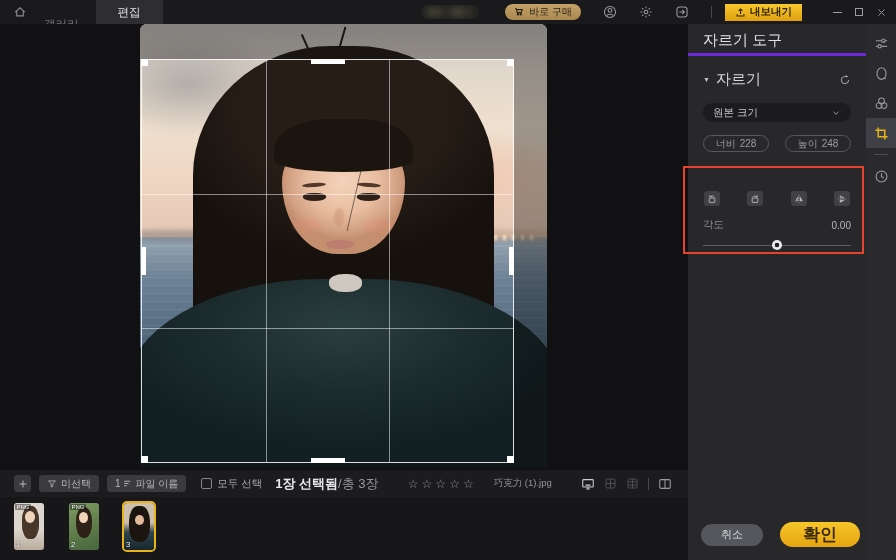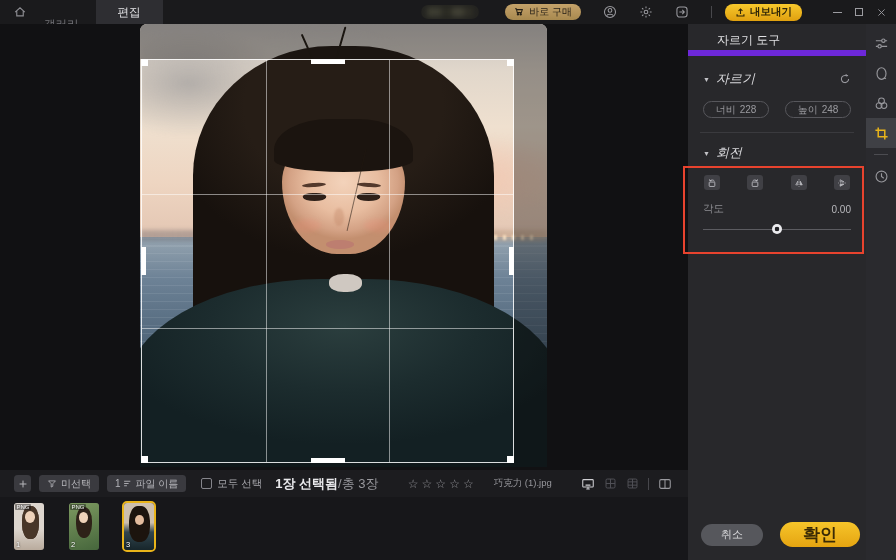--- a/index.html
+++ b/index.html
@@ -11,21 +11,21 @@
   .topbar { height:24px; background:#1a1a1c; display:flex; align-items:center; }
   .home-btn { margin-left:13px; color:#8d8d92; display:flex; }
   .tab { font-size:11.5px; color:#737378; padding:12px 17px; height:24px; line-height:24px; }
   .tab.active { background:#2e2e32; color:#e6e6e9; padding:0 22px; }
   .topbar-right { margin-left:auto; display:flex; align-items:center; height:24px; }
   .blur-pill { width:58px; height:14px; border-radius:7px; background:#232320; overflow:hidden; position:relative; margin-right:26px; }
   .blur-pill i { position:absolute; inset:2px 6px; background:linear-gradient(90deg,#3c3c31 0 30%,#2c2c24 30% 55%,#403f33 55% 80%,#2f2e26 80%); filter:blur(2.5px); }
   .buy-pill { height:16px; border-radius:8px; background:linear-gradient(180deg,#c4a26a,#a8894f); color:#262017; font-size:10px; display:flex; align-items:center; gap:4px; padding:0 9px; border:none; margin-right:22px; }
   .tb-icon { color:#9a9a9f; display:flex; margin-right:22px; }
   .tb-sep { width:1px; height:12px; background:#48484c; margin-right:13px; }
-  .export-pill { height:17px; border-radius:8px; background:linear-gradient(180deg,#f7c82c,#e0a00f); color:#2e2407; font-size:10.5px; font-weight:bold; display:flex; align-items:center; gap:4px; padding:0 10px; border:none; margin-right:24px; }
+  .export-pill { height:17px; border-radius:0; background:linear-gradient(180deg,#f7c82c,#e0a00f); color:#2e2407; font-size:10.5px; font-weight:bold; display:flex; align-items:center; gap:4px; padding:0 10px; border:none; margin-right:24px; }
   .win-btn { width:22px; height:24px; display:flex; align-items:center; justify-content:center; color:#9c9ca1; }
   .win-min i { width:9px; border-top:1px solid #9c9ca1; display:block; }
   .win-max i { width:8px; height:8px; border:1px solid #9c9ca1; display:block; }
   .win-close { margin-right:4px; }
 
   
   .main { display:flex; height:536px; }
   .left-col { width:688px; display:flex; flex-direction:column; }
   .canvas { position:relative; height:446px; background:#111113; overflow:hidden; }
 
@@ -76,25 +76,25 @@
   .hd.c { width:7px; height:7px; }
   .hd.tl { left:-1px; top:-1px; } .hd.tr { right:-1px; top:-1px; }
   .hd.bl { left:-1px; bottom:-1px; } .hd.br { right:-1px; bottom:-1px; }
   .hd.tm { left:50%; margin-left:-17px; top:-1px; width:34px; height:5px; }
   .hd.bm { left:50%; margin-left:-17px; bottom:-1px; width:34px; height:5px; }
   .hd.lm { top:50%; margin-top:-14px; left:-1px; width:5px; height:28px; }
   .hd.rm { top:50%; margin-top:-14px; right:-1px; width:5px; height:28px; }
 
   
   .panel { position:relative; width:178px; background:#28282b; }
-  .panel-title { height:32px; line-height:32px; padding:0 29px; font-size:12px; color:#e2e2e5; border-bottom:6px solid #6d28d9; }
+  .panel-title { height:32px; line-height:32px; padding:0 15px; font-size:15px; color:#e2e2e5; border-bottom:3px solid #6d28d9; }
   .sec { padding:14px 15px 0; }
   .sec-head { display:flex; align-items:center; gap:6px; }
   .marker { font-size:7px; color:#c2c2c6; }
-  .sec-label { font-size:13px; color:#d8d8db;font-style:italic; }
+  .sec-label { font-size:15px; color:#d8d8db; }
   .reset-btn { margin-left:auto; color:#9a9aa0; display:flex; background:none; border:none; }
   .dropdown { margin-top:14px; height:19px; background:#1c1c1f; border-radius:10px; display:flex; align-items:center; padding:0 10px; font-size:10.5px; color:#c6c6ca; }
   .chev { margin-left:auto; color:#9a9aa0; display:flex; }
   .dims { display:flex; gap:16px; margin-top:13px; }
   .dim-box { flex:1; height:17px; border:1px solid #57575c; border-radius:9px; display:flex; align-items:center; justify-content:center; gap:4px; font-size:10px; color:#9b9ba0; background:transparent; }
   .divider2 { margin:14px 12px 0; border-top:1px solid #3a3a3e; }
   .sec-rotate { padding:11px 15px 0; }
   .rot-btns { display:flex; justify-content:space-between; margin-top:13px; padding:0 1px; }
   .rot-btn { width:16px; height:15px; background:#404045; border-radius:3px; color:#bcbcc1; display:flex; align-items:center; justify-content:center; border:none; padding:0; }
   .angle-row { display:flex; justify-content:space-between; align-items:center; margin-top:12px; }
@@ -383,39 +383,43 @@
           <span class="sec-label">자르기</span>
           <button class="reset-btn">
               <span>
                 <svg width="12" height="12" viewBox="0 0 16 16" fill="none" stroke="currentColor" stroke-width="1.4">
                   <path d="M12.8 8A4.8 4.8 0 1 1 9.6 3.5"></path>
                   <path d="M9.3 1.4l.5 2.3 2.3-.5"></path>
                 </svg>
               </span>
             </button>
         </div>
+        <div class="dropdown">
+          <span>원본 크기</span>
+          <span class="chev">
+              <svg width="10" height="10" viewBox="0 0 16 16" fill="none" stroke="currentColor" stroke-width="1.6">
+                <path d="M4 6.2 8 10l4-3.8"></path>
+              </svg>
+            </span>
+        </div>
         <div class="dims">
           <div class="dim-box">
             <span>너비</span>
             <span>228</span>
           </div>
           <div class="dim-box">
             <span>높이</span>
             <span>248</span>
           </div>
         </div>
       </div>
 
       <div class="divider2"></div>
 
       <div class="sec sec-rotate">
-        <div class="sec-head">
-          <span class="marker">▼</span>
-          <span class="sec-label">회전</span>
-        </div>
         <div class="rot-btns">
           <button class="rot-btn">
               <span>
                 <svg width="10" height="10" viewBox="0 0 16 16" fill="none" stroke="currentColor" stroke-width="1.4">
                   <rect x="3.5" y="6.5" width="9" height="7" rx="1"></rect>
                   <path d="M4.8 4.6c2-2 5.8-1.8 7.2.6"></path>
                   <path d="M4 2.2l.7 2.6 2.6-.6"></path>
                 </svg>
               </span>
             </button>

